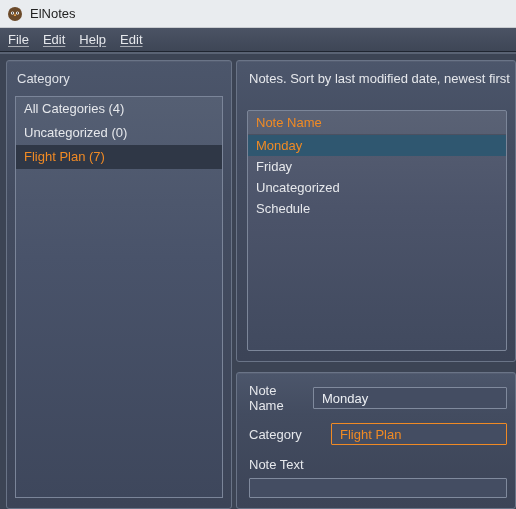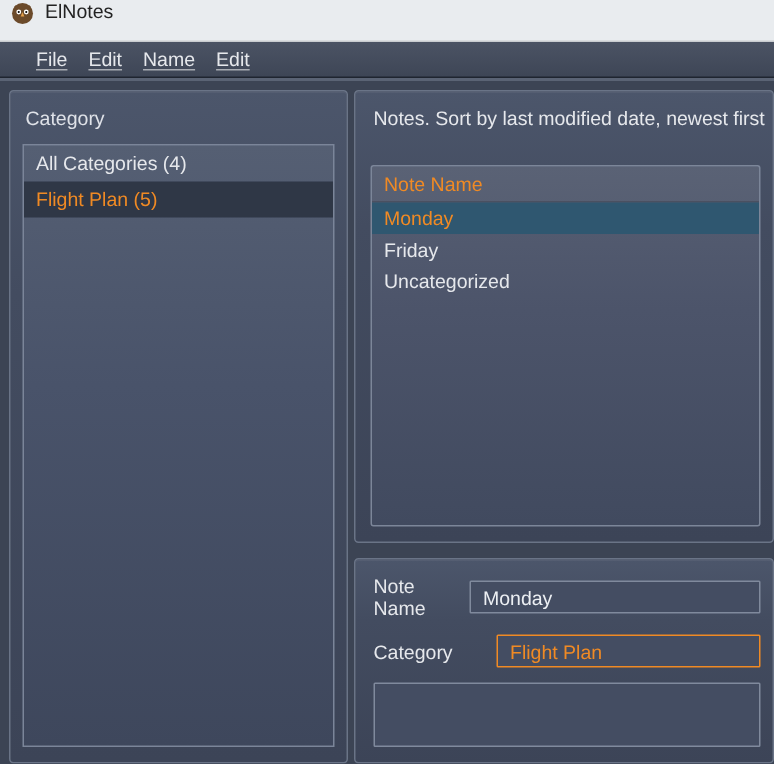--- a/index.html
+++ b/index.html
@@ -7,31 +7,31 @@
     width: 516px; height: 509px; overflow: hidden;
     font-family: "Segoe UI", Tahoma, sans-serif;
     color: #d9dbdf;
     background: #3f4756;
     font-size: 13px;
   }
   .titlebar {
     height: 28px;
     background: #e9ecef;
     color: #222;
-    display: flex; align-items: flex-start;
+    display: flex; align-items: center;
     padding: 0 6px;
     border-bottom: 1px solid #c9ccd0;
   }
   .titlebar .icon { width: 18px; height: 18px; margin-right: 6px; display:inline-flex; align-items:center; justify-content:center;}
   .titlebar .title { font-size: 13px; color:#222; }
   .menubar {
     height: 24px;
     background: linear-gradient(#4b5364, #3e4656);
     display: flex; align-items: center;
-    padding: 0 24px;
+    padding: 0 8px;
     border-bottom: 1px solid #1f2530;
     gap: 14px;
   }
   .menubar .menu {
     color: #e6e8ec; font-size: 13px;
     text-decoration: underline;
     text-decoration-color: rgba(255,255,255,0.55);
     text-underline-offset: 2px;
     cursor: pointer;
   }
@@ -163,56 +163,59 @@
       <path d="M3 3 L5 5" stroke="#6b4a2a" stroke-width="1.5"></path>
       <path d="M13 3 L11 5" stroke="#6b4a2a" stroke-width="1.5"></path>
     </svg>
   </span>
   <span class="title">ElNotes</span>
 </div>
 
 <div class="menubar">
   <span class="menu">File</span>
   <span class="menu">Edit</span>
-  <span class="menu">Name</span>
+  <span class="menu">Help</span>
   <span class="menu">Edit</span>
 </div>
 
 <div class="workspace">
 
   <div class="panel sidebar">
     <div class="panel-title">Category</div>
     <div class="listbox" id="catlist">
         <div class="row">All Categories (4)</div>
-        <div class="row sel">Flight Plan (5)</div>
+        <div class="row">Uncategorized (0)</div>
+        <div class="row sel">Flight Plan (7)</div>
       </div>
   </div>
 
   <div class="rightcol">
 
     <div class="panel notespanel">
       <div class="hint">Notes. Sort by last modified date, newest first</div>
       <div class="table">
         <div class="th">Note Name</div>
         <div id="notebody">
             <div class="tr sel">Monday</div>
             <div class="tr">Friday</div>
             <div class="tr">Uncategorized</div>
+            <div class="tr">Schedule</div>
           </div>
       </div>
     </div>
 
     <div class="panel detail">
       <div class="formrow">
         <div class="formlabel">Note Name</div>
         <input class="textinput" value="Monday" style="">
       </div>
       <div class="formrow">
         <div class="formlabel">Category</div>
         <div class="combo">
           <span>Flight Plan</span>
         </div>
       </div>
+      <div class="section-label">Note Text</div>
       <div class="bigtext"></div>
     </div>
 
   </div>
 </div>
 
 </body></html>

